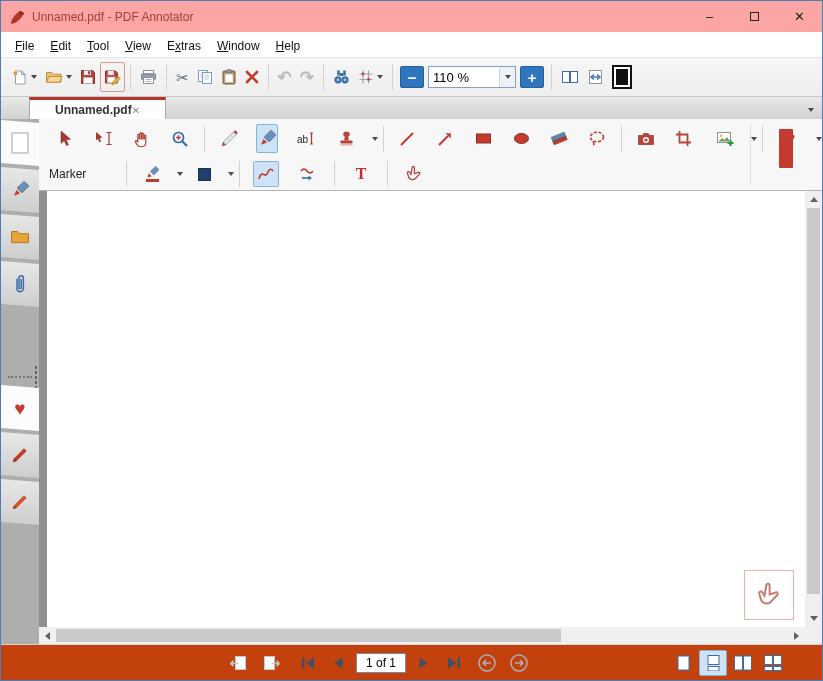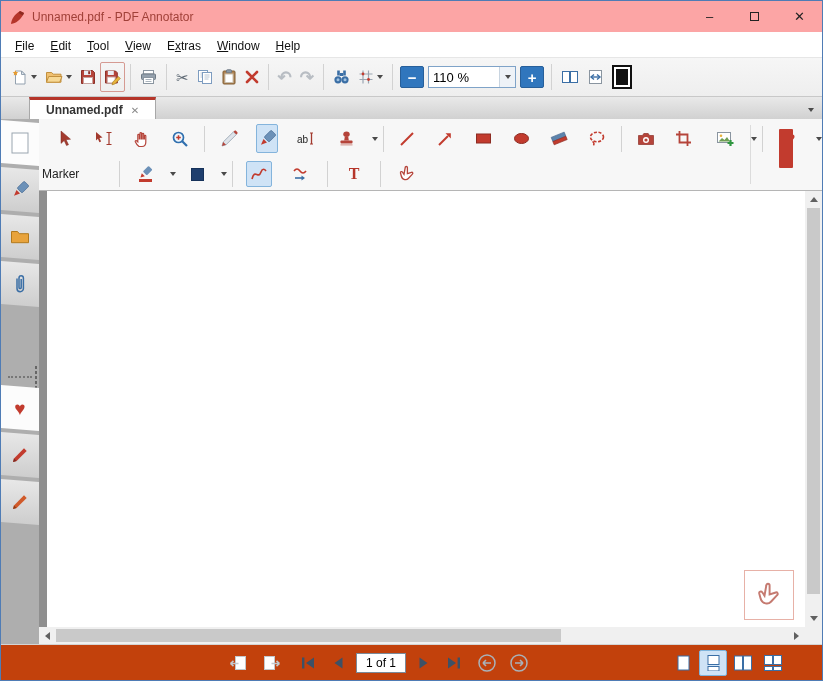--- a/index.html
+++ b/index.html
@@ -29,42 +29,42 @@
   .glyph-cut{font-size:15px;color:#5f6a75}
   .glyph-undo,.glyph-redo{font-size:17px;font-weight:bold;color:#b8bdc3}
   .zoom-btn{width:24px;height:22px;background:#3076bd;border:1px solid #275f9a;border-radius:2px;color:#fff;font-size:15px;font-weight:bold;display:flex;align-items:center;justify-content:center;margin:0 2px}
   .zoom-combo{width:88px;height:22px;border:1px solid #7fa3c8;background:#fff;display:flex;align-items:stretch;margin:0 2px}
   .zoom-input{flex:1;border:0;outline:none;padding:0 4px;font-family:"Liberation Sans",sans-serif;font-size:13px;min-width:0}
   .combo-btn{width:16px;background:#eef2f7;border-left:1px solid #c8d4e0;display:flex;align-items:center;justify-content:center}
   .blackpage{width:20px;height:24px;background:#111;box-shadow:inset 0 0 0 2px #fff;border:2px solid #111}
 
   
   .tabbar{position:absolute;top:95px;left:0;right:0;height:23px;background:linear-gradient(#e9e9e9,#d1d1d1);border-top:1px solid #c8c8c8}
-  .doc-tab{position:absolute;left:28px;top:0;height:23px;min-width:117px;background:#fff;border:1px solid #a8a8a8;border-top:3px solid #b5352a;border-bottom:none;display:flex;align-items:center;padding:0 16px;gap:8px}
+  .doc-tab{position:absolute;left:28px;top:0;height:23px;min-width:117px;background:#fff;border:1px solid #a8a8a8;border-top:3px solid #b5352a;border-bottom:none;display:flex;align-items:center;padding:0 25px;}
   .doc-tab-title{font-weight:bold;color:#333}
   .tab-close{font-size:10px;color:#888}
   .tab-overflow{position:absolute;right:3px;top:6px;width:16px;height:14px;display:flex;align-items:center;justify-content:center}
 
   
   .app-body{position:absolute;top:118px;left:0;right:0;bottom:36px}
 
   
   .sidebar{position:absolute;left:0;top:0;width:38px;height:100%;background:#aeaeae;padding-top:1px}
   .side-tab{width:38px;height:46px;margin-bottom:1px;display:flex;align-items:center;justify-content:center;background:linear-gradient(#e8e8e8,#cdcdcd);clip-path:polygon(0 0,100% 3px,100% 100%,0 calc(100% - 3px))}
   .side-tab.active{background:#fcfcfc}
   .side-splitter{height:16px;margin-top:62px;display:flex;align-items:center;justify-content:center;position:relative}
   .splitter-line{width:24px;border-top:2px dotted #777}
   .splitter-grip{position:absolute;right:1px;top:-4px;width:4px;height:24px;background-image:radial-gradient(#666 1px,transparent 1.2px);background-size:4px 5px}
   .heart-glyph{color:#c23b2e;font-size:17px;line-height:1}
   .heart-glyph.big{font-size:19px}
 
   
   .toolrows{position:absolute;left:38px;right:0;top:0;height:72px;background:#f7f7f7;border-bottom:1px solid #b5b5b5}
   .toolrow1{height:39px;display:flex;align-items:center;padding-left:8px}
-  .toolrow2{height:32px;display:flex;align-items:center;padding-left:3px}
+  .toolrow2{height:32px;display:flex;align-items:center;padding-left:10px}
   .tool{width:29px;height:29px;margin:0 8px;display:flex;align-items:center;justify-content:center;border:1px solid transparent;border-radius:2px}
   .tool.small{width:26px;height:26px}
   .tool.selected{background:#cfe3f6;border-color:#84b4dc}
   .tool-group{display:flex;align-items:center}
   .group-label{width:72px;color:#222}
   .swatch{width:13px;height:13px;background:#1f3f6e;border:1px solid #16325a}
   .serif-t{font-family:"Liberation Serif",serif;font-weight:bold;font-size:16px;color:#b5352a;line-height:1}
   .toolrows-sep{position:absolute;right:71px;top:6px;bottom:6px;width:1px;background:#dcdcdc}
   .presets-indicator{position:absolute;right:29px;top:10px;width:14px;height:39px;background:#c23b2e;border-radius:1px}
 

